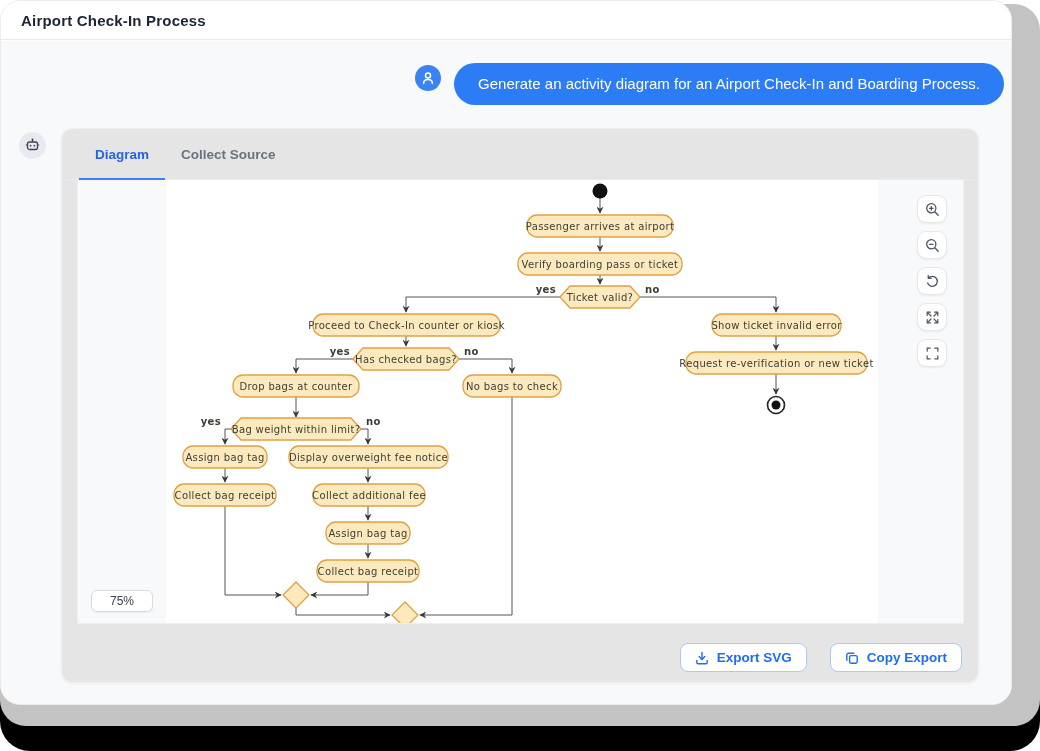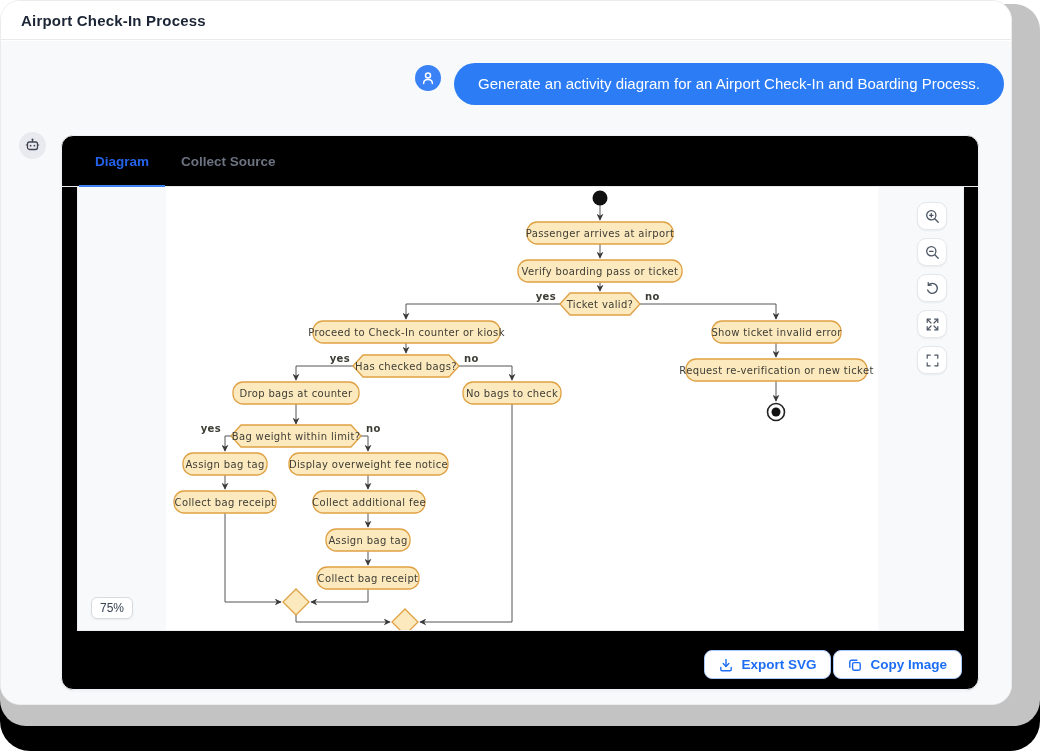--- a/index.html
+++ b/index.html
@@ -16,35 +16,35 @@
 
   
   .chat-row { position:absolute; top:62px; right:7px; display:flex; align-items:flex-start; gap:13px; }
   .user-avatar { width:26px; height:26px; border-radius:50%; background:#3b82f6; display:flex; align-items:center; justify-content:center; flex:0 0 auto; margin-top:2px; }
   .bubble { background:#2b7cf5; color:#fff; border-radius:24px; padding:12px 24px; font-size:15px; line-height:18px; white-space:nowrap; }
 
   
   .bot-avatar { position:absolute; left:18px; top:131px; width:27px; height:27px; border-radius:50%; background:#e8eaef; display:flex; align-items:center; justify-content:center; }
 
   
-  .card { position:absolute; left:60px; top:134px; width:918px; height:555px; background:#000000; border:1px solid #eef0f3; border-radius:12px; box-shadow:0 1px 3px rgba(20,30,60,.05); }
+  .card { position:absolute; left:60px; top:127px; width:918px; height:555px; background:#e5e5e5; border:1px solid #eef0f3; border-radius:12px; box-shadow:0 1px 3px rgba(20,30,60,.05); }
   .tabs { position:absolute; left:0; top:0; width:100%; height:51px; border-bottom:1px solid #e8eaed; display:flex; align-items:stretch; padding-left:17px; }
   .tab { display:flex; align-items:center; padding:0 16px; font-size:13.5px; font-weight:600; color:#6b7280; cursor:pointer; position:relative; }
   .tab.active { color:#2563eb; }
   .tab.active::after { content:""; position:absolute; left:0; right:0; bottom:-1px; height:2px; background:#3b82f6; }
 
   
   .viewport { position:absolute; left:15px; top:51px; width:887px; height:444px; background:#f8f9fa; border:1px solid #eceef1; border-top:none; overflow:hidden; }
   .svg-area { position:absolute; left:88px; top:0; width:712px; height:444px; background:#fff; }
   .zoom-controls { position:absolute; top:15px; right:16px; display:flex; flex-direction:column; gap:8px; }
   .zctrl { width:30px; height:28px; background:#fff; border:1px solid #e5e7eb; border-radius:9px; display:flex; align-items:center; justify-content:center; color:#4b5563; box-shadow:0 1px 2px rgba(0,0,0,.06); cursor:pointer; }
-  .zoom-badge { position:absolute; left:13px; bottom:11px; background:#fff; border:1px solid #d7dbe0; border-radius:6px; padding:3px 8px; font-size:12px; color:#374151; box-shadow:0 1px 2px rgba(0,0,0,.05); }
-
-  
-  .footer { position:absolute; right:16px; bottom:10px; display:flex; gap:2px; }
+  .zoom-badge { position:absolute; left:13px; bottom:11px; background:#fff; border:1px solid #d7dbe0; border-radius:6px; padding:3px 18px; font-size:12px; color:#374151; box-shadow:0 1px 2px rgba(0,0,0,.05); }
+
+  
+  .footer { position:absolute; right:16px; bottom:10px; display:flex; gap:23px; }
   .fbtn { height:29px; display:flex; align-items:center; gap:8px; background:#fff; border:1px solid #a9c8fb; border-radius:8px; padding:0 14px; color:#1d6ef5; font-size:13.5px; font-weight:600; cursor:pointer; }
 
   svg text { font-family:"DejaVu Sans", sans-serif; }
 </style>
 </head>
 <body>
 
 <div class="stage">
   <div class="frame-black"></div>
   <div class="frame-gray"></div>
@@ -220,19 +220,19 @@
           </svg>
           <span>Export SVG</span>
         </button>
         <button class="fbtn">
           <svg width="14" height="14" viewBox="0 0 14 14">
             <g stroke="#1d6ef5" stroke-width="1.4" fill="none" stroke-linejoin="round">
               <rect x="4.6" y="4.6" width="7.6" height="7.6" rx="1.4"></rect>
               <path d="M9.4 2.2 H3.4 a1.6 1.6 0 0 0 -1.6 1.6 v6"></path>
             </g>
           </svg>
-          <span>Copy Image</span>
+          <span>Copy Export</span>
         </button>
       </div>
     </div>
 
   </div>
 </div>
 
 </body></html>

